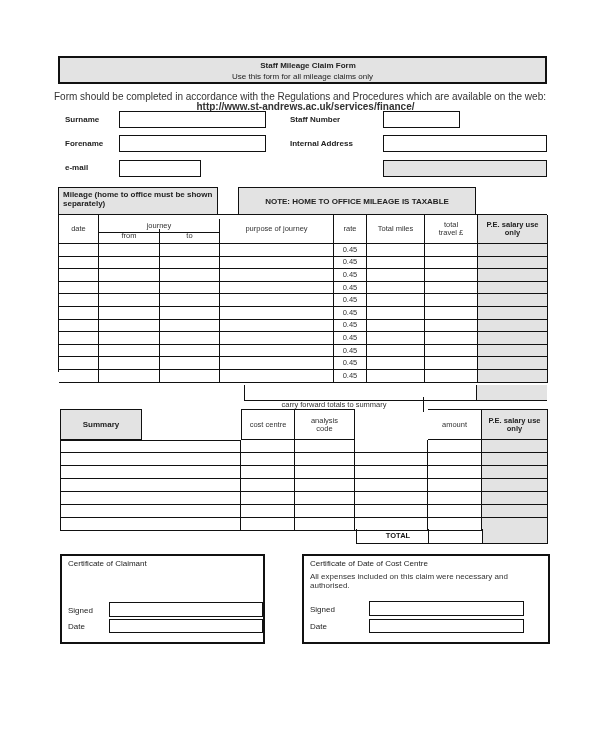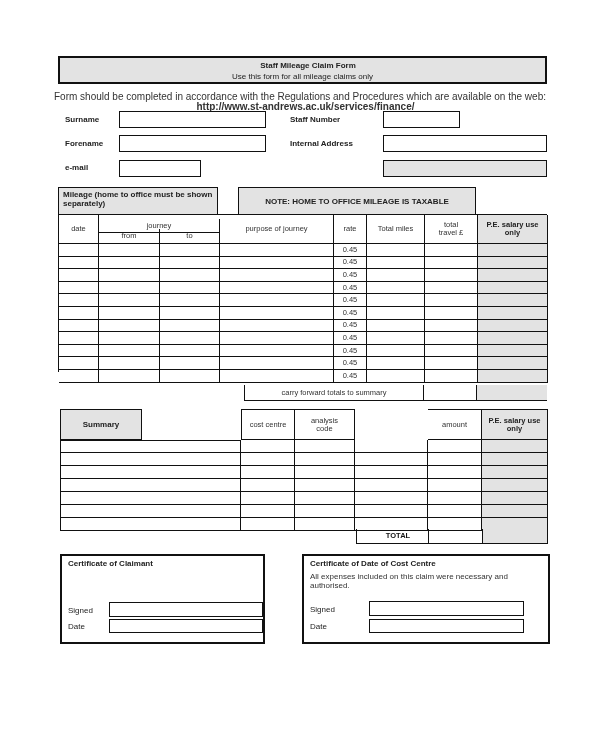--- a/index.html
+++ b/index.html
@@ -17,21 +17,21 @@
     }
     .intro { left: 50px; top: 92px; width: 500px; text-align: center; font-size: 10px; line-height: 10px; color: #333; }
     .lbl { font-size: 8px; font-weight: bold; color: #222; }
     .field { border: 1.5px solid #111; background: #fff; }
     .field.shaded { background: #e3e3e3; }
     .cell { position: absolute; border-right: 1.5px solid #111; border-bottom: 1.5px solid #111; font-size: 7.5px; text-align: center; color: #333; display: flex; align-items: center; justify-content: center; line-height: 8px; }
     .shade { background: #e3e3e3; }
     .hdrbox { border: 1.5px solid #111; font-size: 8px; font-weight: bold; }
     .table { position: absolute; border-top: 1.5px solid #111; border-left: 1.5px solid #111; }
     .cert { border: 2px solid #111; font-size: 8px; }
-    .cert .ct { font-weight: bold; margin: 3px 0 1px 6px; }
+    .cert .ct { font-weight: normal; margin: 3px 0 1px 6px; }
     .cert .cb { margin: 4px 6px 0 6px; line-height: 9px; color: #333; text-align: justify; }
   </style>
 </head>
 <body>
 
 <div class="abs title-box">
   <div class="b">Staff Mileage Claim Form</div>
   <div>Use this form for all mileage claims only</div>
 </div>
 <div class="abs intro">
@@ -149,21 +149,21 @@
     <div class="cell" style="left: 40px; top: 155px; width: 61px; height: 12.6px;"></div>
     <div class="cell" style="left: 101px; top: 155px; width: 60px; height: 12.6px;"></div>
     <div class="cell" style="left: 161px; top: 155px; width: 114px; height: 12.6px;"></div>
     <div class="cell" style="left: 275px; top: 155px; width: 33px; height: 12.6px;">0.45</div>
     <div class="cell" style="left: 308px; top: 155px; width: 58px; height: 12.6px;"></div>
     <div class="cell" style="left: 366px; top: 155px; width: 53px; height: 12.6px;"></div>
     <div class="cell shade" style="left: 419px; top: 155px; width: 70px; height: 12.6px;"></div>
   </div>
 
 <div class="abs" style="left:244px;top:385px;width:303px;height:16px;border:1.5px solid #111;border-top:none;">
-  <div class="cell" style="left:0;top:0;width:179px;height:15px;border-bottom:none;">carry forward totals to summary</div>
+  <div class="cell" style="left:0;top:12px;width:179px;height:15px;border-bottom:none;">carry forward totals to summary</div>
   <div class="cell" style="left:179px;top:0;width:53px;height:15px;border-bottom:none;"></div>
   <div class="cell shade" style="left:232px;top:0;width:70px;height:15px;border:none;"></div>
 </div>
 
 <div class="abs hdrbox shade" style="left:60px;top:409px;width:82px;height:31px;display:flex;align-items:center;justify-content:center;">Summary</div>
 <div class="table" id="summary-table" style="left:60px;top:409px;width:488px;height:122px;border-top:none;border-left:none;">
   <div class="cell" style="left:181px;top:0;width:54px;height:31px;border-top:1.5px solid #111;border-left:1.5px solid #111;">cost centre</div>
   <div class="cell" style="left:235px;top:0;width:60px;height:31px;border-top:1.5px solid #111;padding:0 12px;">analysis code</div>
   <div class="cell" style="left:368px;top:0;width:54px;height:31px;border-top:1.5px solid #111;">amount</div>
   <div class="cell shade b" style="left:422px;top:0;width:66px;height:31px;border-top:1.5px solid #111;padding:0 6px;color:#222;">P.E. salary use only</div>

